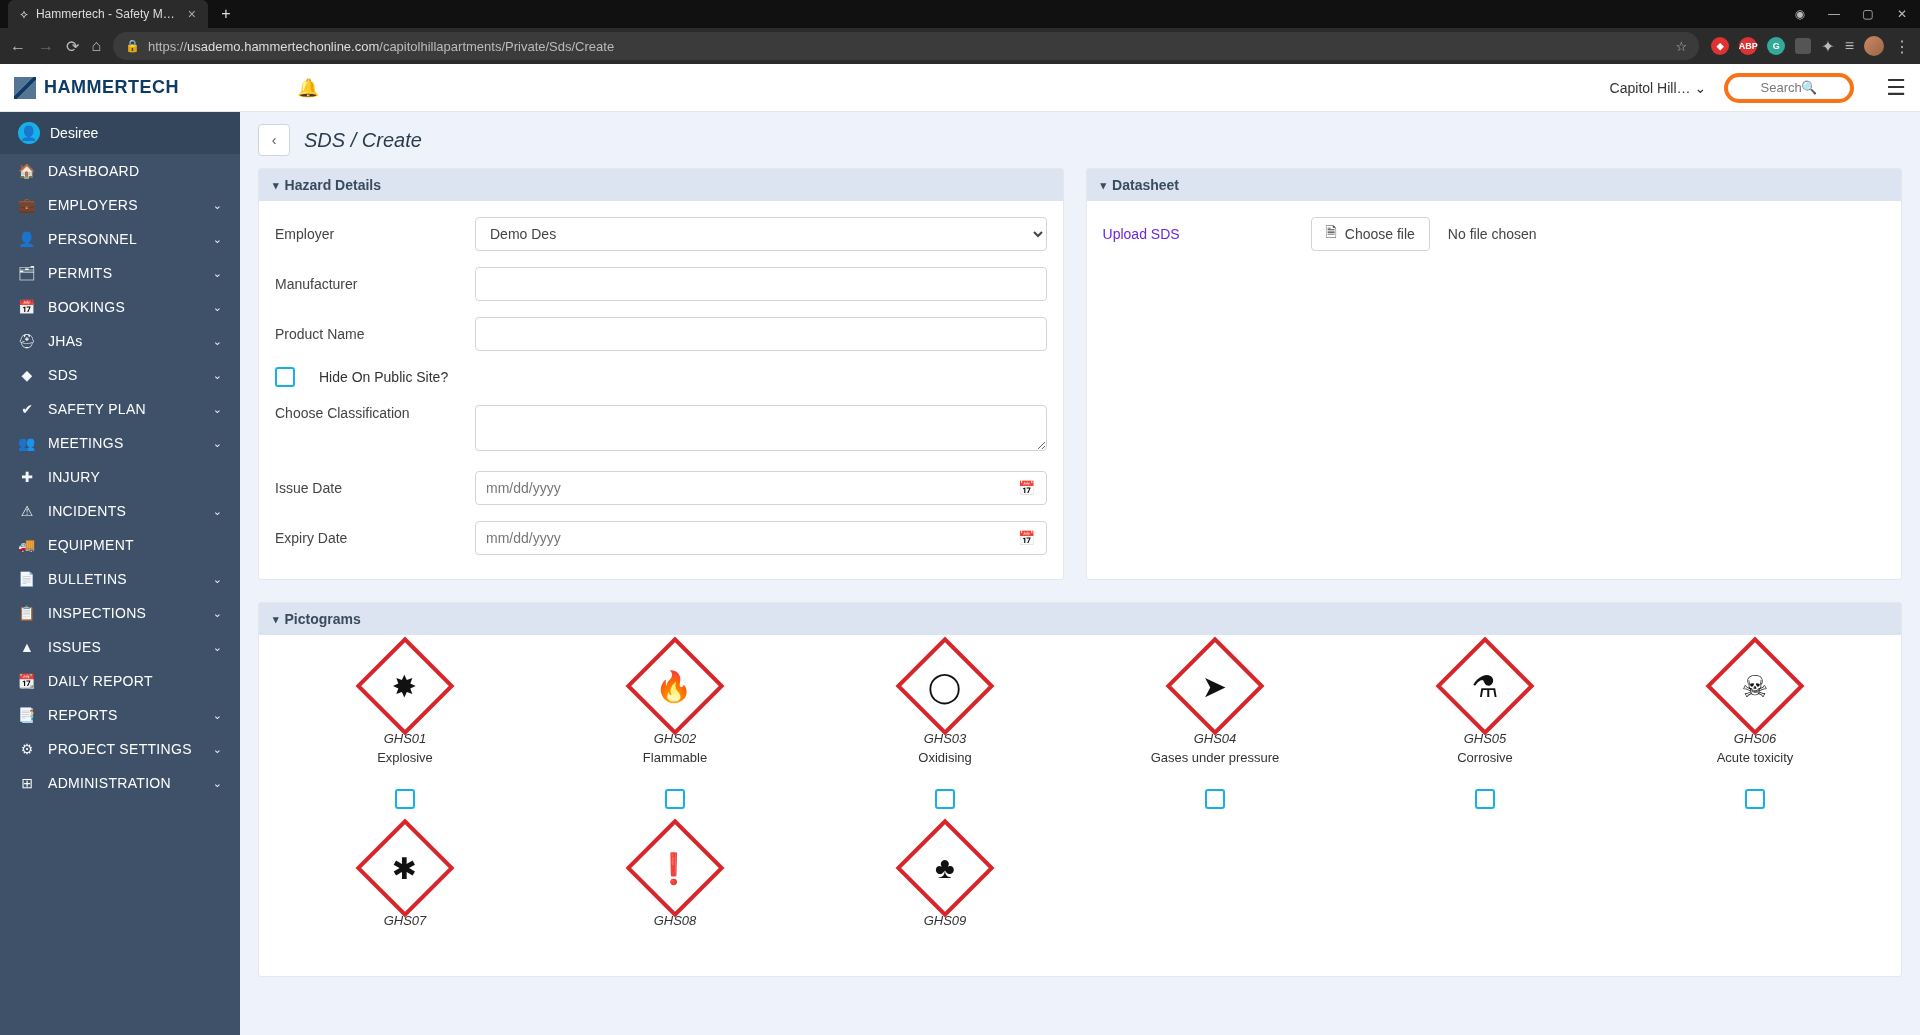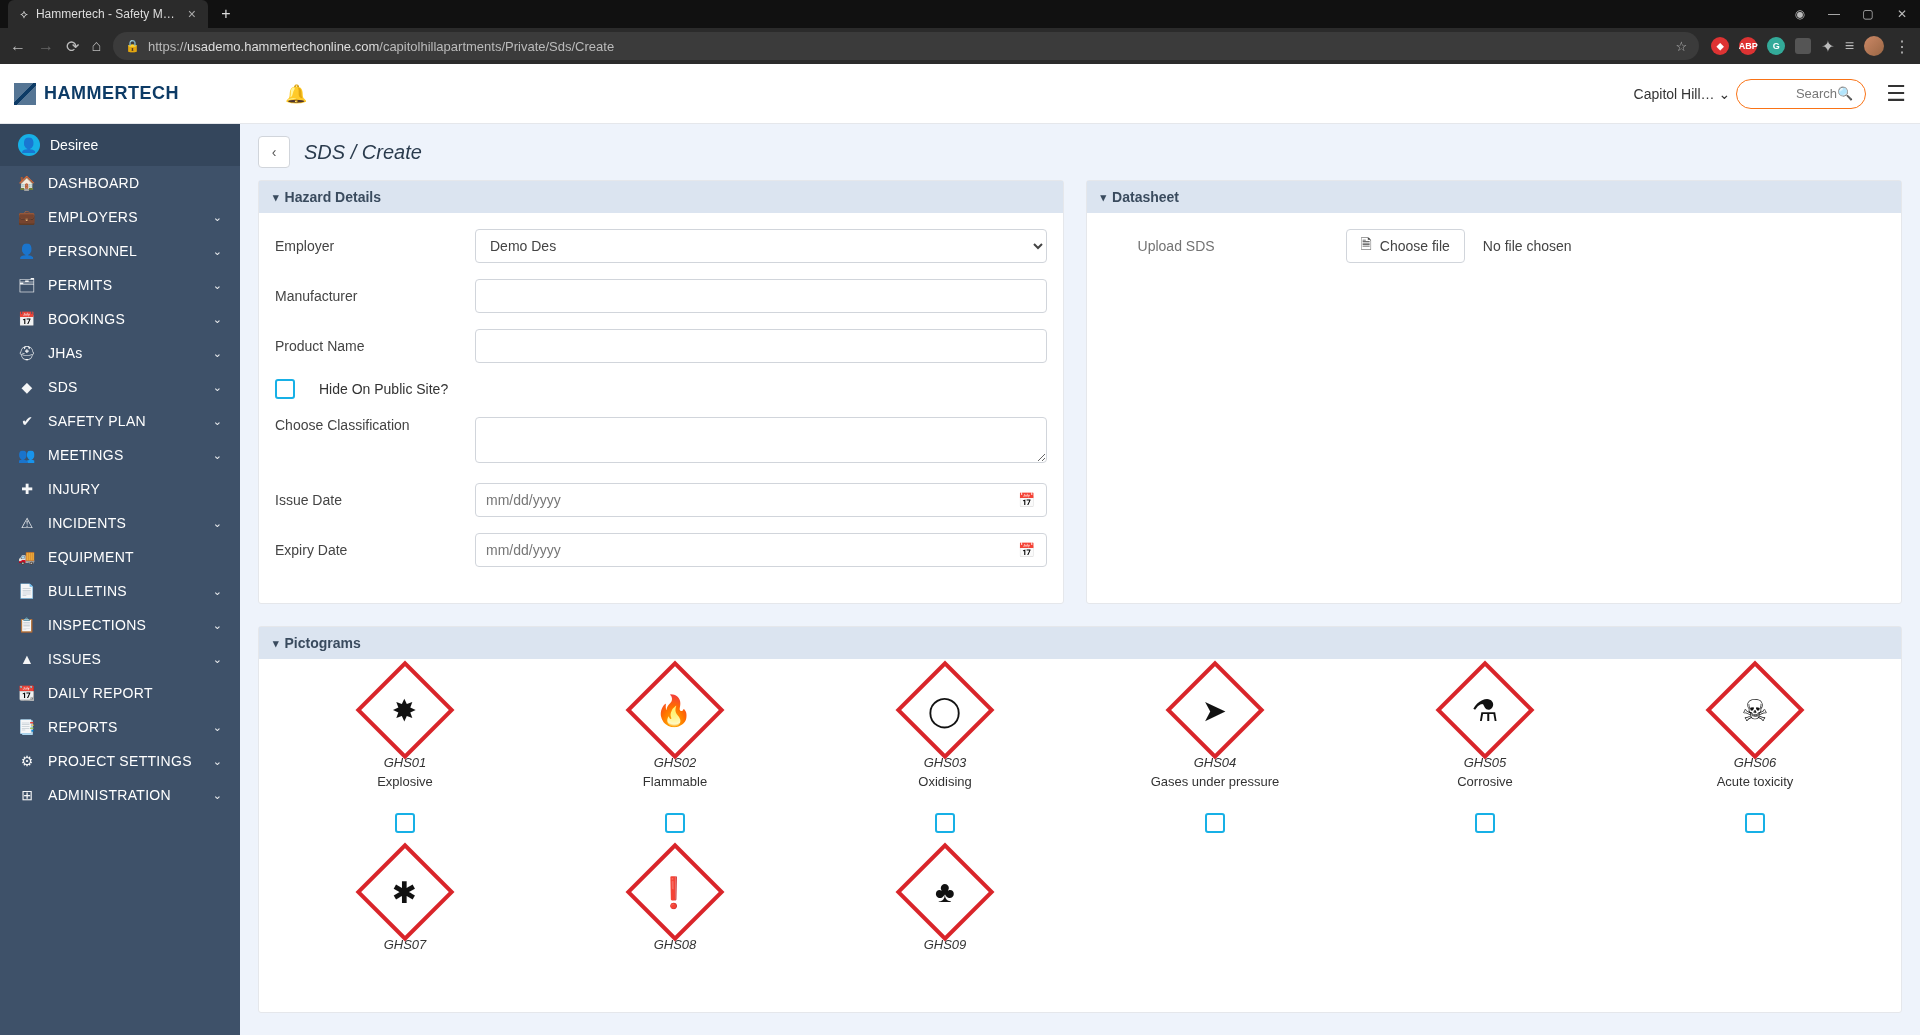--- a/index.html
+++ b/index.html
@@ -21,28 +21,28 @@
 .url-box .lock { font-size:12px; }
 .url-host { color:#ddd; }
 .addr-icons { display:flex; align-items:center; gap:10px; }
 .ext-badge { width:18px; height:18px; border-radius:50%; background:#d33; display:flex; align-items:center; justify-content:center; font-size:9px; color:#fff; font-weight:bold; }
 .ext-badge.green { background:#3a9; }
 .ext-sq { width:16px; height:16px; background:#555; border-radius:3px; }
 .avatar-sm { width:20px; height:20px; border-radius:50%; background:linear-gradient(135deg,#c86,#964); }
 
 
 .app { background:#fff; height:calc(1035px - 64px); display:flex; flex-direction:column; }
-.app-header { height:60px; border-bottom:1px solid #e5e7eb; display:flex; align-items:center; padding:0 14px; gap:6px; }
+.app-header { height:48px; border-bottom:1px solid #e5e7eb; display:flex; align-items:center; padding:0 14px; gap:18px; }
 .logo { display:flex; align-items:center; gap:8px; color:#0d3b66; font-weight:700; letter-spacing:.5px; font-size:18px; }
 .logo-mark { width:22px; height:22px; background:#0d3b66; position:relative; }
 .logo-mark::before { content:''; position:absolute; inset:0; background:linear-gradient(135deg,#fff 0 45%,transparent 45% 55%,#fff 55% 100%); mix-blend-mode:screen; opacity:.3; }
 .bell { color:#555; font-size:18px; margin-left:100px; }
 .app-header .spacer { flex:1; }
 .site-dd { color:#333; font-size:14px; display:flex; align-items:center; gap:4px;text-align:center; }
-.search-pill { border:1px solid #f97316; border-radius:16px; height:30px; width:130px; padding:0 12px; display:flex; align-items:center; justify-content:flex-end; color:#777; font-size:13px; }
+.search-pill { border:4px solid #f97316; border-radius:16px; height:30px; width:130px; padding:0 12px; display:flex; align-items:center; justify-content:center; color:#777; font-size:13px; }
 .hamburger { font-size:22px; color:#333; margin-left:14px; }
 
 
 .body { flex:1; display:flex; overflow:hidden; }
 .sidebar { width:240px; background:#3e5169; color:#fff; overflow-y:auto; font-size:14px; }
 .user-row { background:#34465c; display:flex; align-items:center; gap:10px; padding:10px 18px; }
 .side-item { display:flex; align-items:center; padding:9px 18px; gap:12px; cursor:pointer; }
 .side-ic { width:18px; text-align:center; font-size:14px; opacity:.95; }
 .side-lbl { flex:1; letter-spacing:.3px; }
 .side-chev { font-size:11px; opacity:.9; }
@@ -53,36 +53,36 @@
 .back-btn { width:32px; height:32px; border:1px solid #d1d5db; border-radius:4px; background:#fff; display:flex; align-items:center; justify-content:center; color:#555; font-size:14px; }
 .page-title { font-size:20px; color:#2a3b4d; font-weight:500;font-style:italic; }
 
 .panel-row { display:flex; gap:22px; }
 .panel { background:#fff; border-radius:3px; border:1px solid #e5e7eb; margin-bottom:22px; }
 .panel.hazard { flex:0 0 49%; }
 .panel.datasheet { flex:1; }
 .panel.pictograms { width:100%; }
 .panel-hdr { background:#dbe4f0; color:#3a4b5e; font-size:14px; font-weight:600; padding:8px 14px; display:flex; align-items:center; gap:6px; }
 .panel-hdr .caret { font-size:11px; }
-.panel-body { padding:16px 16px 36px;border-radius:30px; }
+.panel-body { padding:16px 16px 24px;border-radius:30px; }
 
 .form-row { display:flex; align-items:center; margin-bottom:16px; }
 .form-lbl { width:200px; color:#444; font-size:14px; }
 .form-ctrl { flex:1; }
 select, input[type=text], textarea, .date-input {
   width:100%; border:1px solid #d1d5db; border-radius:4px; height:34px;
   padding:0 10px; font-size:14px; color:#444; background:#fff;
 }
 textarea { height:46px; padding:8px 10px; resize:both; }
 .date-input { display:flex; align-items:center; justify-content:space-between; color:#777; }
 .chk { width:20px; height:20px; border:2px solid #17b0e6; border-radius:3px; background:#fff; flex-shrink:0; }
 .chk-row { display:flex; align-items:center; gap:24px; margin-bottom:18px; }
 
 .ds-row { display:flex; align-items:center; gap:18px; }
-.ds-lbl { width:190px; color:#737373; font-size:14px;margin-left:35px; }
+.ds-lbl { width:190px; color:#6d28d9; font-size:14px; }
 .file-btn { border:1px solid #d1d5db; border-radius:4px; height:34px; padding:0 14px; display:flex; align-items:center; gap:8px; color:#444; font-size:14px; background:#fff; }
 .no-file { color:#444; font-size:14px; }
 
 
 .picto-grid { display:grid; grid-template-columns:repeat(6,1fr); gap:24px 10px; text-align:center; }
 .picto-cell { display:flex; flex-direction:column; align-items:center; gap:4px; }
 .diamond { width:70px; height:70px; transform:rotate(45deg); border:4px solid #d9252a; background:#fff; display:flex; align-items:center; justify-content:center; margin-bottom:6px; }
 .diamond-inner { transform:rotate(-45deg); font-size:30px; color:#111; }
 .picto-code { font-size:13px; color:#333;font-style:italic; }
 .picto-name { font-size:13px; color:#333; margin-bottom:20px; }

